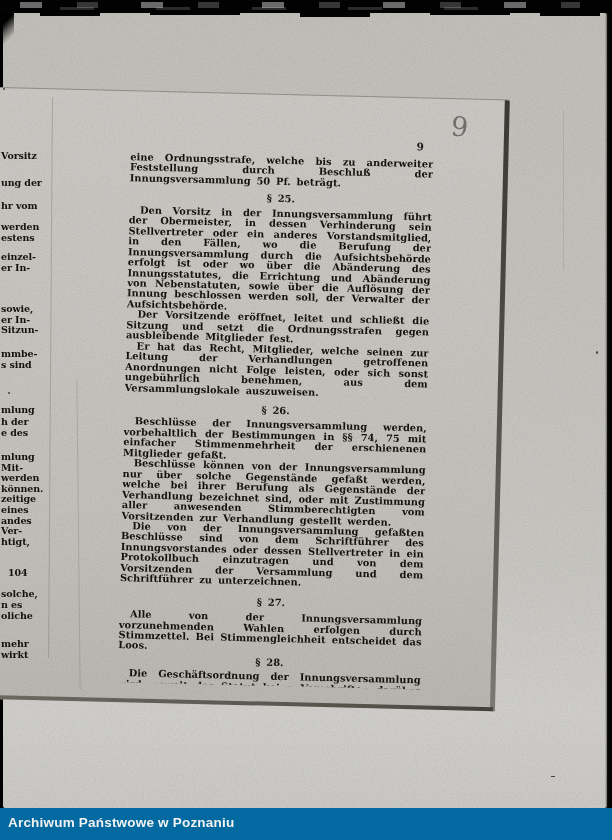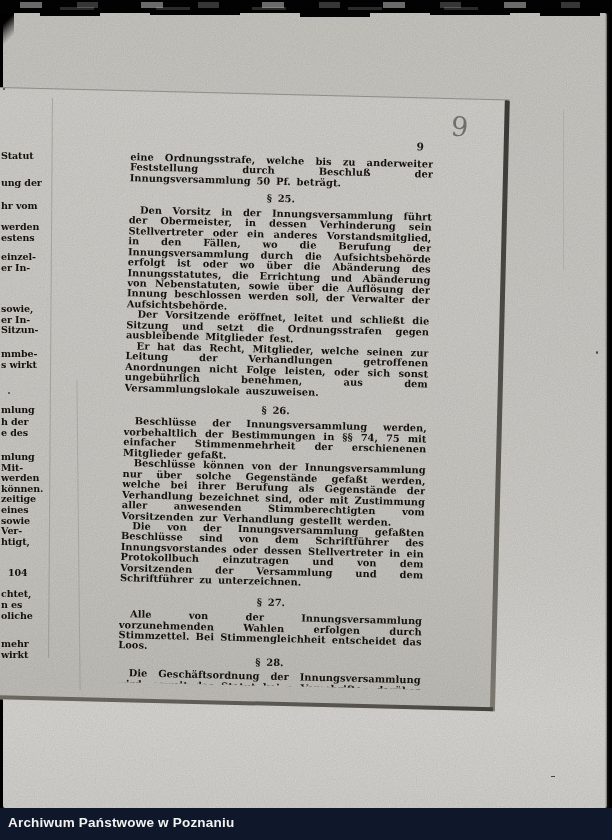--- a/index.html
+++ b/index.html
@@ -48,21 +48,21 @@
   .fragment-rail{position:absolute;left:0;top:0;width:48px;height:700px;z-index:6;
     color:#17140f;font-weight:bold;font-size:9.5px;}
   .fragment-rail span{position:absolute;left:1px;white-space:nowrap;letter-spacing:-.1px;}
 
   
   .crease{position:absolute;z-index:7;background:rgba(95,92,84,.28);}
   .speck{position:absolute;z-index:7;background:rgba(40,38,34,.8);border-radius:50%;}
   .grain{position:absolute;left:0;top:0;z-index:9;pointer-events:none;}
 
   
-  .footer-bar{position:absolute;left:0;bottom:0;width:612px;height:32px;background:#0f172a;z-index:40;}
+  .footer-bar{position:absolute;left:0;bottom:0;width:612px;height:32px;background:#0369a1;z-index:40;}
   .footer-bar .label{position:absolute;left:8px;top:7px;color:#f2f2f0;
     font-family:"Liberation Sans", sans-serif;font-weight:bold;font-size:13.5px;letter-spacing:.2px;}
 </style>
 </head>
 <body>
 
 <div id="stage">
 
   <div class="backdrop-page"></div>
 
@@ -85,46 +85,46 @@
       <p class="sec" style="margin-top:3px">§ 28.</p>
       <p class="para">Die Geschäftsordnung der Innungsversammlung wird, soweit das Statut keine Vorschriften darüber enthält, durch Beschlüsse der Innungsversammlung näher geregelt.</p>
 
     </div>
 
     <div class="edge-right"></div>
     <div class="edge-bottom"></div>
   </div>
 
   <div class="fragment-rail">
-    <span style="top:150px">Statut</span>
+    <span style="top:150px">Vorsitz</span>
     <span style="top:177px">ung der</span>
     <span style="top:200px">hr vom</span>
     <span style="top:221px">werden</span>
     <span style="top:232px">estens</span>
     <span style="top:251px">einzel-</span>
     <span style="top:262px">er In-</span>
     <span style="top:303px">sowie,</span>
     <span style="top:314px">er In-</span>
     <span style="top:324px">Sitzun-</span>
     <span style="top:348px">mmbe-</span>
-    <span style="top:359px">s wirkt</span>
+    <span style="top:359px">s sind</span>
     <span style="top:404px">mlung</span>
     <span style="top:416px">h der</span>
     <span style="top:427px">e des</span>
     <span style="top:451px">mlung</span>
     <span style="top:462px">Mit-</span>
     <span style="top:472px">werden</span>
     <span style="top:483px">können.</span>
     <span style="top:493px">zeitige</span>
     <span style="top:504px">eines</span>
-    <span style="top:515px">sowie</span>
+    <span style="top:515px">andes</span>
     <span style="top:525px">Ver-</span>
     <span style="top:536px">htigt,</span>
     <span style="top:567px;left:8px">104</span>
-    <span style="top:588px">chtet,</span>
+    <span style="top:588px">solche,</span>
     <span style="top:599px">n es</span>
     <span style="top:610px">oliche</span>
     <span style="top:638px">mehr</span>
     <span style="top:649px">wirkt</span>
   </div>
 
   <div class="crease" style="left:50px;top:98px;width:1px;height:560px;transform:rotate(.4deg)"></div>
   <div class="crease" style="left:78px;top:380px;width:1px;height:310px;transform:rotate(-.6deg);opacity:.8"></div>
   <div class="crease" style="left:563px;top:110px;width:1px;height:160px;opacity:.5"></div>
   <div class="speck" style="left:8px;top:392px;width:2px;height:2px"></div>

